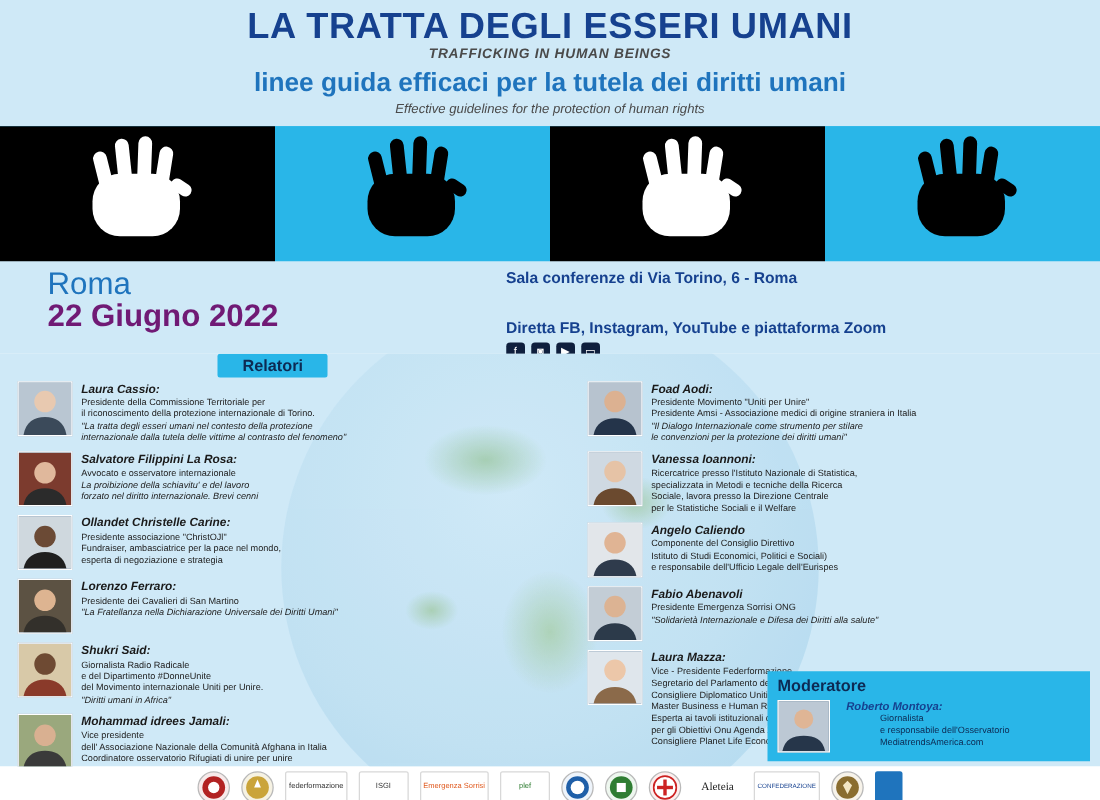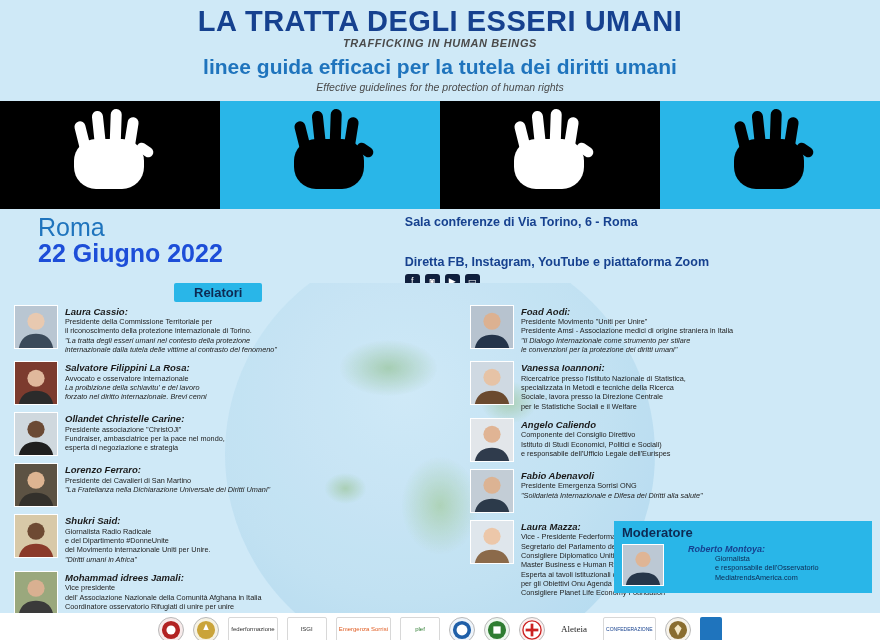--- a/index.html
+++ b/index.html
@@ -32,21 +32,21 @@
   .hands { display:flex; height:108px; background:#29b6e8; }
   .hand-cell { flex:1 1 0; position:relative; overflow:hidden; }
   .hand-cell.dark { background:#000000; }
   .hand-cell.light { background:#29b6e8; }
   .hand-svg { position:absolute; left:50%; top:50%; transform:translate(-50%,-50%); }
 
   
   .infoband { display:flex; background:#cfe9f7; height:74px; }
   .infoband .left { width:46%; padding:6px 0 0 38px; }
   .city { color:#1f74bd; font-weight:normal; font-size:25px; line-height:1.0; }
-  .date { color:#1d4ed8; font-weight:bold; font-size:25px; line-height:1.1; }
+  .date { color:#701a75; font-weight:bold; font-size:25px; line-height:1.1; }
   .infoband .right { flex:1; padding-top:5px; }
   .venue { color:#16418f; font-weight:bold; font-size:12.5px; line-height:1.35; }
   .streams { color:#16418f; font-weight:bold; font-size:12.5px; line-height:1.35;margin-top:24px; }
   .socialrow { display:flex; align-items:center; gap:5px; margin:3px 0 2px; }
   .sicon {
     width:15px; height:15px; border-radius:3px; background:#0f1f3d;
     color:#ffffff; font-size:9px; line-height:15px; text-align:center;
   }
   .chips { display:flex; gap:14px; }
   .chip {
@@ -87,25 +87,25 @@
   }
   .spk .txt { flex:1; padding-top:1px; }
   .spk .name {
     color:#1a1a1a; font-weight:bold; font-style:italic; font-size:9.5px; line-height:1.2;
   }
   .spk .role { color:#222; font-size:7.3px; line-height:1.28; }
   .spk .quote { color:#222; font-size:7.3px; font-style:italic; line-height:1.28; }
 
   
   .moderator {
-    position:absolute; right:8px; bottom:20px; width:258px; background:#29b6e8;
+    position:absolute; right:8px; bottom:4px; width:258px; background:#29b6e8;
     padding:4px 8px 7px; z-index:4;
   }
   .moderator .mtitle { color:#0d2a53; font-weight:bold; font-size:13px; }
-  .moderator .minner { display:flex; gap:24px; margin-top:4px; }
+  .moderator .minner { display:flex; gap:13px; margin-top:4px; }
   .moderator .ph { width:42px; height:42px; flex:0 0 42px; background:#7d93a8; overflow:hidden; border:1px solid #ffffff;}
   .moderator .name { color:#16418f; font-weight:bold; font-style:italic; font-size:9px; }
   .moderator .role { color:#0d2a53; font-size:7.3px; line-height:1.3;margin-left:27px; }
 
   
   .logos {
     height:34px; background:#ffffff; display:flex; align-items:center;
     justify-content:center; gap:9px; padding:0 10px;
   }
   .logo {

